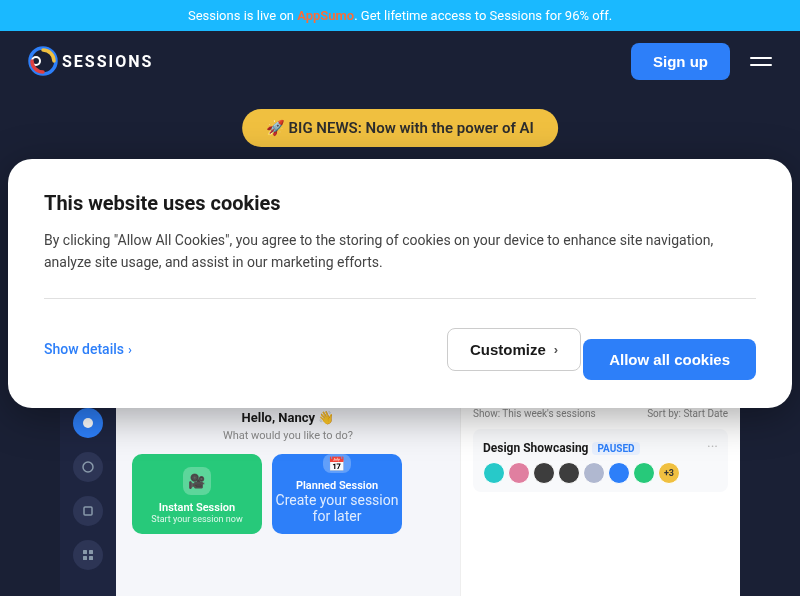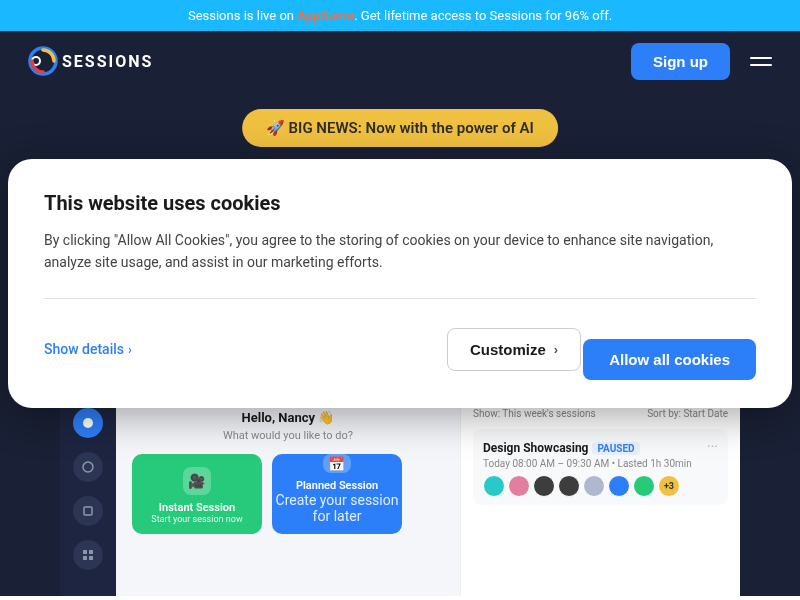--- a/index.html
+++ b/index.html
@@ -455,21 +455,20 @@
           <span id="sessions-sort" style="font-size:10px;color:#888;">Sort by: Start Date</span>
         </div>
         <div class="session-item">
           <div style="display:flex;align-items:center;justify-content:space-between;">
             <div>
               <span class="session-name">Design Showcasing</span>
               <span class="session-badge">PAUSED</span>
             </div>
             <span style="font-size:14px;color:#bbb;">···</span>
           </div>
-          <div class="session-time">Today 08:00 AM – 09:30 AM • Lasted 1h 30min</div>
           <div class="session-avatars">
             <div class="avatar-circle teal"></div>
             <div class="avatar-circle pink"></div>
             <div class="avatar-circle dark"></div>
             <div class="avatar-circle dark"></div>
             <div class="avatar-circle" style="background:#b0b8d0;"></div>
             <div class="avatar-circle blue"></div>
             <div class="avatar-circle green"></div>
             <div class="avatar-more">+3</div>
           </div>

